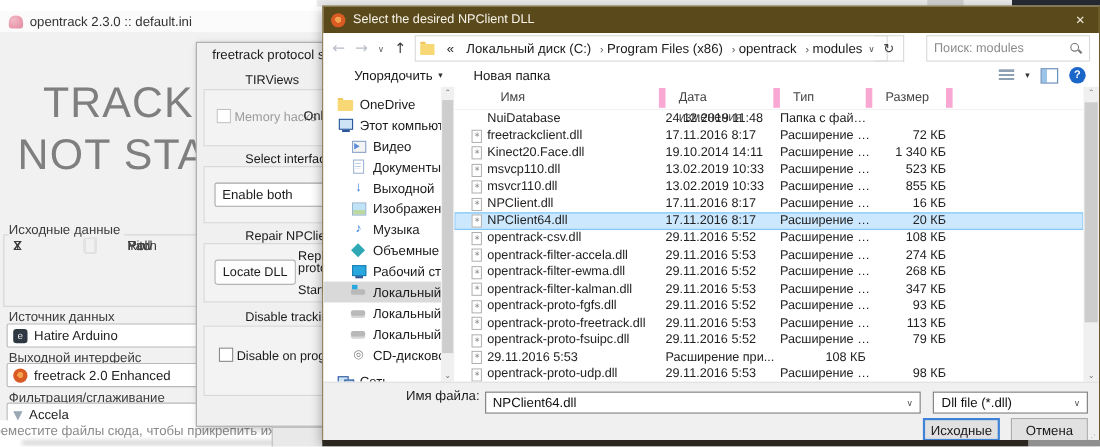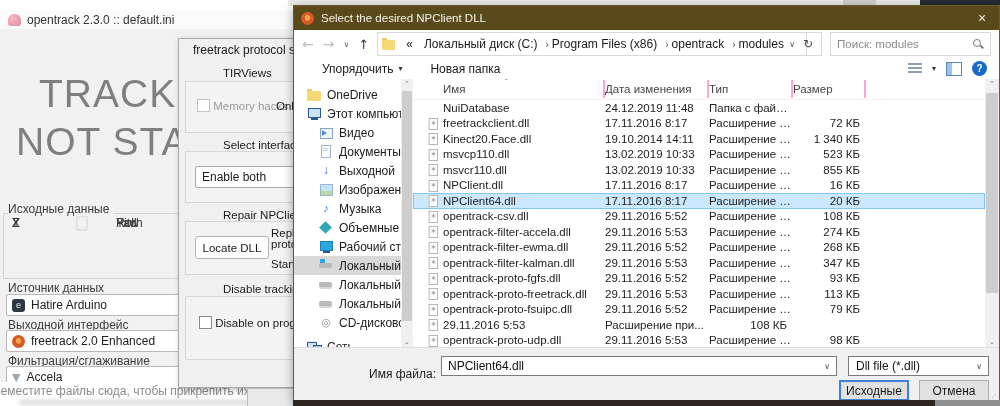--- a/index.html
+++ b/index.html
@@ -58,21 +58,21 @@
   .fd-close{position:absolute;right:0;top:0;width:34px;height:24px;color:#f0ead9;font-size:14px;line-height:24px;text-align:center;}
   .fd-nav{position:absolute;left:0;top:24px;right:0;height:28px;background:#fff;display:flex;align-items:center;padding:0 8px;}
   .nav-a{font-size:14px;color:#b9bec7;margin-right:9px;}
   .nav-dd{font-size:8px;color:#666;margin-right:9px;}
   .nav-up{font-size:13px;color:#3b3b3b;margin-right:8px;}
   .addr{height:22px;flex:0 0 420px;border:1px solid #d9d9d9;display:flex;align-items:center;padding:0 4px;gap:5px;font-size:12px;color:#1a1a1a;overflow:hidden;}
   .addr .folder-ic{flex:0 0 auto;}
   .crumb-sep{color:#555;font-size:10px;padding:0 3px;}
   .addr-dd{margin-left:auto;font-size:8px;color:#555;}
   .refresh{height:22px;width:26px;border:1px solid #d9d9d9;border-left:none;display:flex;align-items:center;justify-content:center;font-size:12px;color:#444;}
-  .search{height:22px;margin-left:8px;flex:1;border:1px solid #d9d9d9;display:flex;align-items:center;padding:0 6px;font-size:11.5px;color:#8b8b8b;}
+  .search{height:22px;margin-left:20px;flex:1;border:1px solid #d9d9d9;display:flex;align-items:center;padding:0 6px;font-size:11.5px;color:#8b8b8b;}
   .mag{margin-left:auto;position:relative;width:12px;height:12px;}
   .mag::before{content:"";position:absolute;left:1px;top:1px;width:6px;height:6px;border:1.5px solid #777;border-radius:50%;}
   .mag::after{content:"";position:absolute;left:8px;top:8px;width:4px;height:1.5px;background:#777;transform:rotate(45deg);}
   .fd-toolbar{position:absolute;left:0;top:52px;right:0;height:21px;background:#fff;border-bottom:1px solid #ececec;
               display:flex;align-items:center;padding:0 12px;font-size:12px;color:#1a1a1a;}
   .tb-organize{display:flex;align-items:center;gap:5px;margin-right:28px;margin-left:16px;}
   .tb-caret{font-size:8px;color:#333;}
   .tb-right{margin-left:auto;display:flex;align-items:center;gap:10px;}
   .ic-viewlist{width:14px;height:12px;background:repeating-linear-gradient(#8da0b4 0 2px,#fff 2px 4px);}
   .ic-pane{width:14px;height:12px;border:1px solid #5f87b5;background:linear-gradient(90deg,#9cc3e8 0 5px,#fff 5px);}
@@ -106,38 +106,38 @@
   .ic-network::after{content:"";position:absolute;left:6px;top:5px;width:7px;height:5px;border:1px solid #2b579a;background:#9cc3e8;}
   .sb-scroll{position:absolute;left:107px;top:0;width:12px;height:268px;background:#f0f0f0;}
   .sb-thumb{position:absolute;left:1px;top:12px;width:10px;height:230px;background:#cdcdcd;}
   .scroll-arrow{position:absolute;left:0;width:12px;font-size:7px;color:#6d6d6d;text-align:center;}
 
   
   .list{position:absolute;left:119px;top:0;right:14px;height:268px;overflow:hidden;}
   .lh{display:grid;grid-template-columns:14px 16px 162px 104px 84px 73px;height:20px;align-items:center;
       font-size:11.5px;color:#444;border-bottom:1px solid #f2f2f2;position:relative;}
   .lh div{padding-right:4px;}
-  .lh .hc{border-right:2px solid #f9a8d4;height:18px;line-height:18px;}
+  .lh .hc{border-right:6px solid #f9a8d4;height:18px;line-height:18px;margin-left:12px;}
   .sort-caret{position:absolute;left:92px;top:-2px;font-size:8px;color:#666;}
   .rows{position:relative;height:248px;overflow:hidden;}
   .row{display:grid;grid-template-columns:14px 16px 162px 104px 84px 73px;height:15.5px;align-items:center;
        font-size:11.5px;color:#222;white-space:nowrap;}
   .row.selected{background:#cce8ff;box-shadow:inset 0 0 0 1px #84c7f7;}
   .cell-type{overflow:hidden;text-overflow:ellipsis;}
   .cell-size{text-align:right;padding-right:6px;color:#222;}
   .row .sb-ic{transform:scale(.85);transform-origin:left center;}
   .ic-dll{position:relative;}
   .ic-dll::before{content:"";position:absolute;left:2px;top:0;width:9px;height:12px;background:#fff;border:1px solid #a9a9a9;}
   .ic-dll::after{content:"∗";font-family:"DejaVu Sans",sans-serif;position:absolute;left:4.5px;top:1px;font-size:8px;color:#8f8f8f;}
   .list-scroll{position:absolute;right:0;top:0;width:14px;height:268px;background:#f0f0f0;}
   .list-thumb{position:absolute;left:1px;top:14px;width:12px;height:200px;background:#cdcdcd;}
 
   
   .fd-footer{position:absolute;left:0;right:0;top:341px;height:54px;background:#f0f0f0;border-top:1px solid #e0e0e0;}
-  .fn-label{position:absolute;left:72px;top:19px;width:70px;text-align:right;font-size:12px;color:#1a1a1a;}
+  .fn-label{position:absolute;left:72px;top:5px;width:70px;text-align:right;font-size:12px;color:#1a1a1a;}
   .fn-input{position:absolute;left:147px;top:8px;width:396px;height:20px;background:#fff;border:1px solid #7a7a7a;
             font-size:12px;color:#111;display:flex;align-items:center;padding-left:6px;box-sizing:border-box;}
   .fn-input .dd,.ftype .dd{position:absolute;right:6px;font-size:8px;color:#555;}
   .ftype{position:absolute;left:554px;top:8px;width:141px;height:20px;background:#fff;border:1px solid #7a7a7a;
          font-size:12px;color:#111;display:flex;align-items:center;padding-left:7px;box-sizing:border-box;}
   .btn{position:absolute;top:32px;height:21px;background:#e1e1e1;font-size:12px;color:#1a1a1a;
        display:flex;align-items:center;justify-content:center;box-sizing:border-box;}
   .btn-open{left:545px;width:70px;border:2px solid #3f83d9;}
   .btn-cancel{left:625px;width:70px;border:1px solid #adadad;}
   .grip{position:absolute;right:3px;top:46px;font-size:7px;color:#9a9a9a;}

